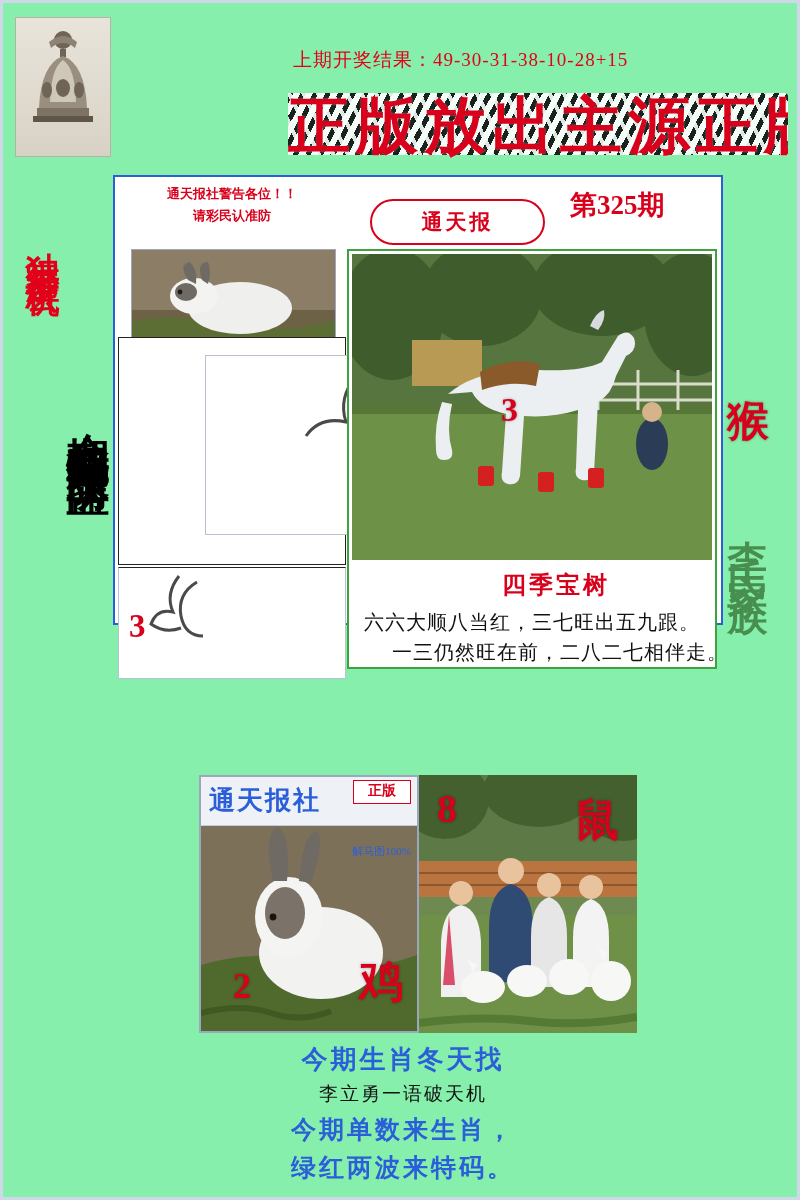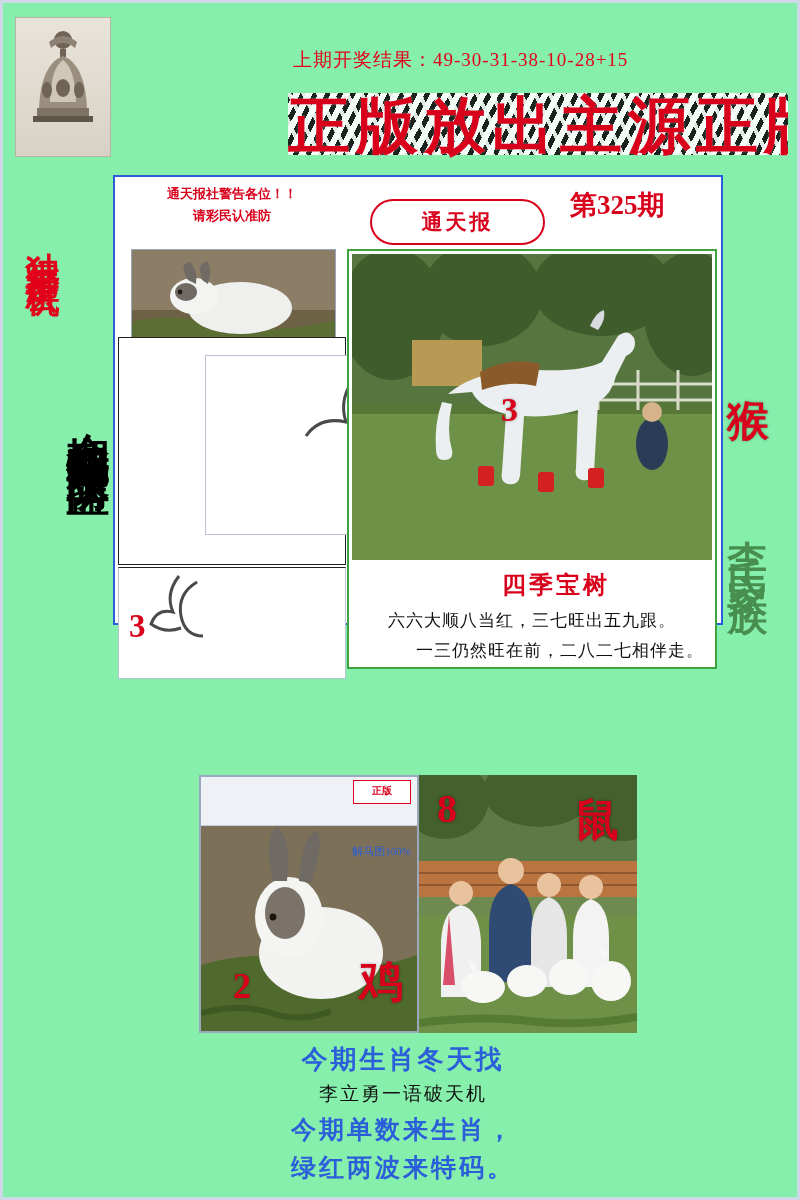--- a/index.html
+++ b/index.html
@@ -291,21 +291,21 @@
     font-weight: bold;
     color: #d9001b;
     font-family: "Liberation Serif", serif;
     letter-spacing: 3px;
     margin-left: 24px;
   }
   .poem-line {
     position: absolute;
     width: 366px;
     text-align: center;
-    font-size: 17px;
+    font-size: 20px;
     color: #111;
     font-family: "Liberation Serif", serif;
     letter-spacing: 1px;
   }
   .poem-line-1 { top: 358px; left: 0; }
   .poem-line-2 { top: 388px; left: 0; margin-left: 28px; }
 
   
   .bottom-left-photo {
     position: absolute;
@@ -335,21 +335,21 @@
     font-family: "Liberation Serif", serif;
     letter-spacing: 2px;
   }
   .bl-tag {
     position: absolute;
     right: 6px; top: 3px;
     width: 56px;
     height: 22px;
     border: 1px solid #d9001b;
     color: #d9001b;
-    font-size: 10px;
+    font-size: 14px;
     font-weight: bold;
     text-align: center;
     line-height: 20px;
     font-family: "Liberation Serif", serif;
     background: #fff;
   }
   .bl-sub {
     position: absolute;
     right: 6px; top: 27px;
     font-size: 11px;
@@ -561,20 +561,21 @@
       <path d="M0 188 q50 -16 110 -4 t106 -6 l0 76 l-216 0 z" fill="#4f6a2c"></path>
       <ellipse cx="120" cy="176" rx="62" ry="46" fill="#f2f2f0"></ellipse>
       <ellipse cx="88" cy="140" rx="34" ry="40" fill="#f4f4f2"></ellipse>
       <ellipse cx="84" cy="136" rx="20" ry="26" fill="#7b736a"></ellipse>
       <path d="M72 104 q-10 -46 4 -54 q14 6 10 54 z" fill="#6f6a63"></path>
       <path d="M98 104 q4 -48 18 -50 q8 10 -6 52 z" fill="#6f6a63"></path>
       <circle cx="72" cy="140" r="3.4" fill="#1b1510"></circle>
       <path d="M0 236 q40 -10 70 0 t60 -2" stroke="#3e5a22" stroke-width="6" fill="none"></path>
     </svg>
     <div class="bl-header">
+      <div class="bl-logo">通天报社</div>
       <div class="bl-tag">正版</div>
       <div class="bl-sub">解马图100%</div>
     </div>
     <div class="bl-num">2</div>
     <div class="bl-zodiac">鸡</div>
   </div>
 
   <div class="bottom-right-photo">
     <svg viewBox="0 0 218 258" width="218" height="258" style="position:absolute;left:0;top:0;">
       <rect width="218" height="258" fill="#6f8a50"></rect>

